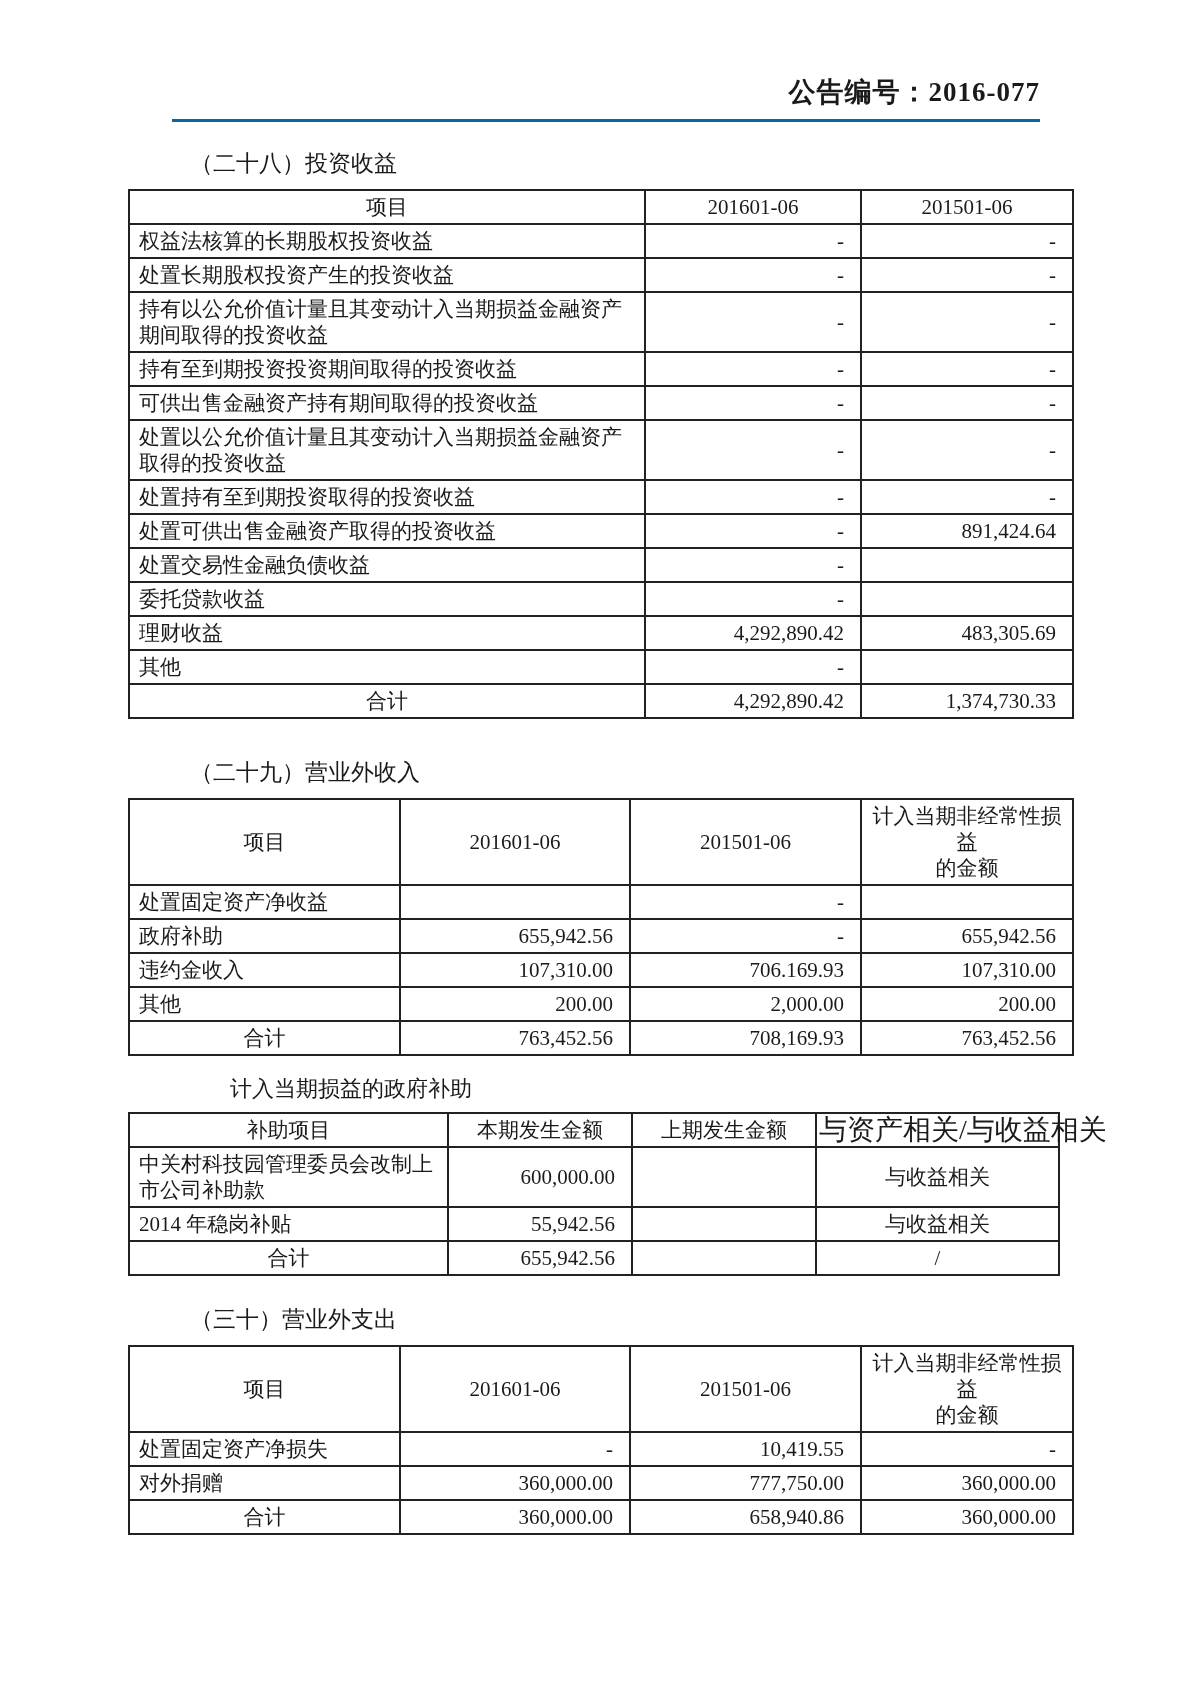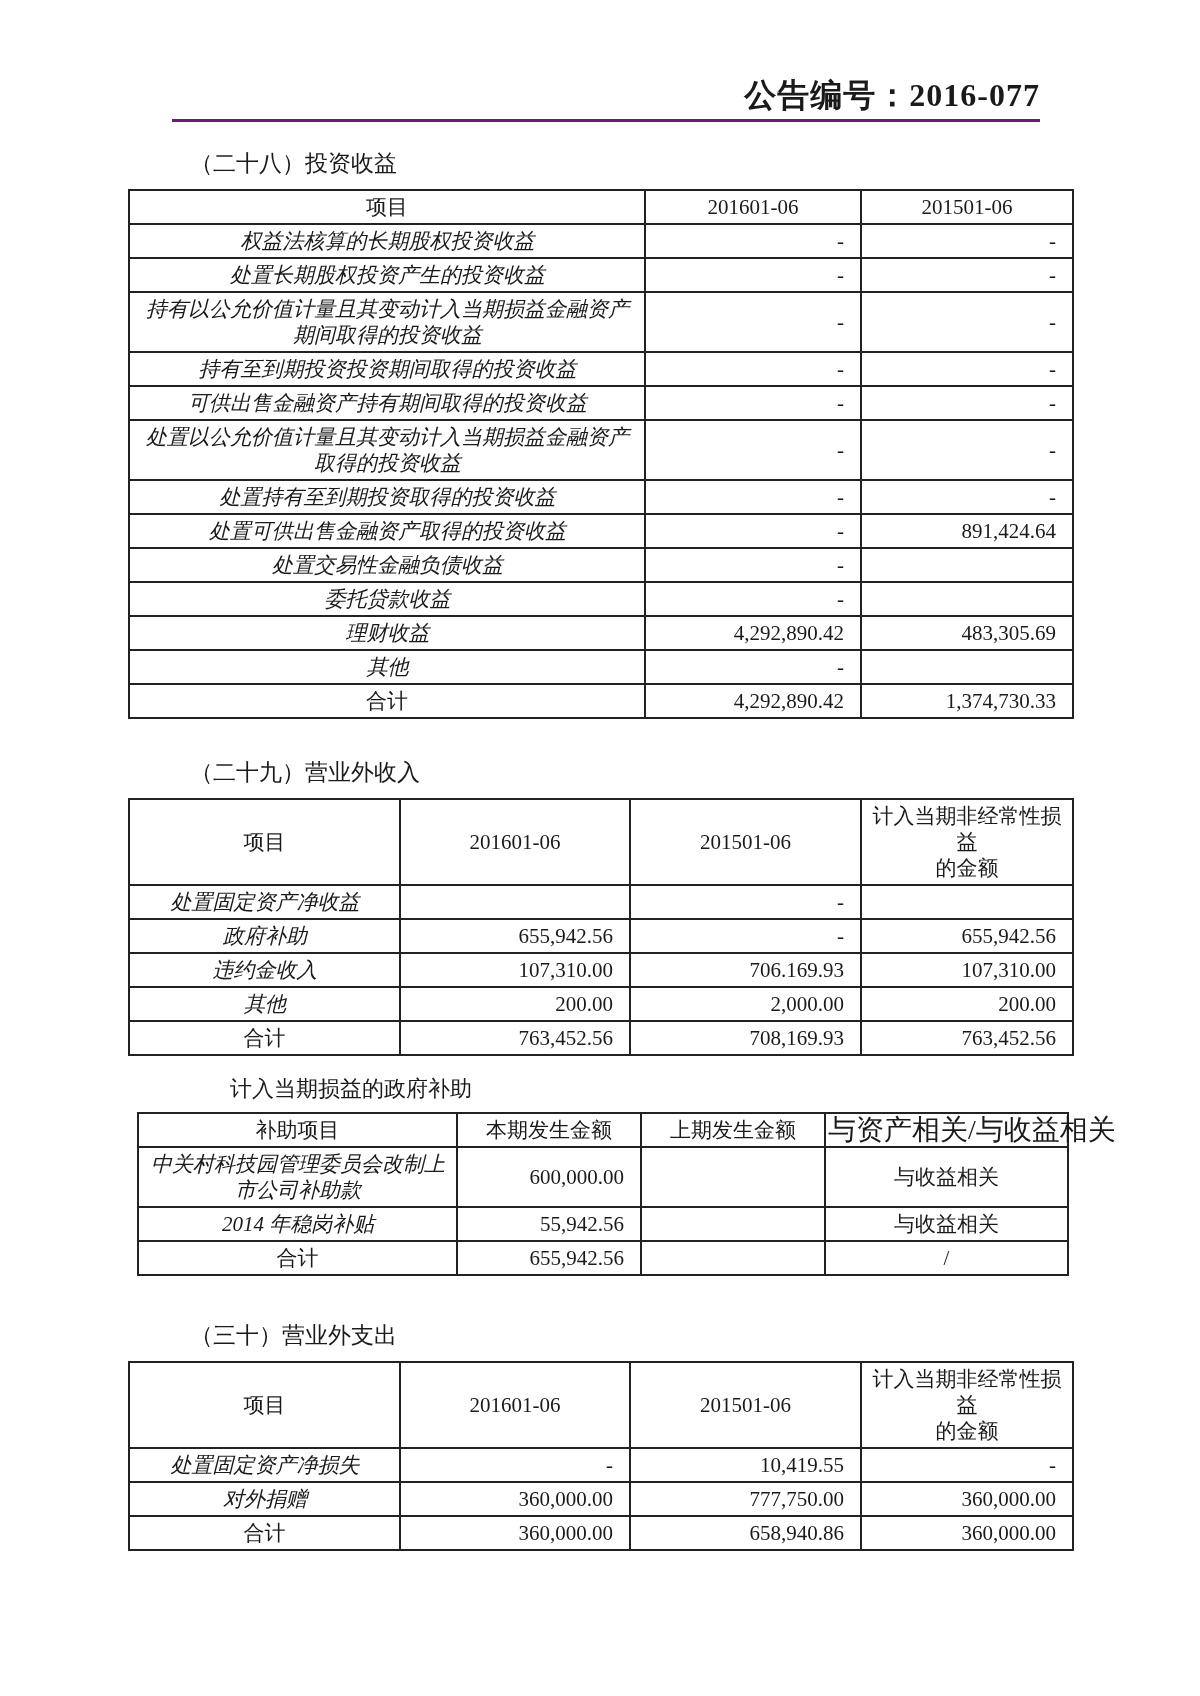--- a/index.html
+++ b/index.html
@@ -11,60 +11,60 @@
     color: #1a1a1a;
     font-family: "Liberation Serif", "DejaVu Serif", serif;
     overflow: hidden;
   }
   .content { padding: 74px 0 0 128px; }
 
   .doc-header {
     margin-left: 44px;
     width: 868px;
     text-align: right;
-    font-size: 32px;
+    font-size: 27px;
     font-weight: 700;
     letter-spacing: 1px;
-    padding-bottom: 1px;
-    border-bottom: 3px solid #701a75;
+    padding-bottom: 9px;
+    border-bottom: 3px solid #0369a1;
   }
 
   .section-title {
     font-size: 23px;
     margin: 0 0 10px 62px;
   }
   .sub-title {
     font-size: 22px;
     margin: 18px 0 8px 102px;
   }
   .mt-t1 { margin-top: 26px; }
   .mt-t2 { margin-top: 38px; }
-  .mt-t4 { margin-top: 44px; }
+  .mt-t4 { margin-top: 28px; }
 
   table.tbl {
     border-collapse: collapse;
     table-layout: fixed;
     width: 944px;
   }
   table.tbl-sub {
     width: 930px;
-    margin-left: 9px;
+    margin-left: 0;
   }
   .tbl th, .tbl td {
     border: 2px solid #222222;
     font-size: 21px;
     font-weight: normal;
     line-height: 26px;
     padding: 3px 10px;
     vertical-align: middle;
     height: 32px;
     word-break: break-all;
   }
   .tbl th { text-align: center; }
-  .tbl td.item { text-align: center; padding-left: 9px; padding-right: 8px; font-style: italic; }
+  .tbl td.item { text-align: left; padding-left: 9px; padding-right: 8px; }
   .tbl td.num  { text-align: right; padding-right: 16px; }
   .tbl td.ctr  { text-align: center; }
   .hdr2 div { }
   th.rel-hdr { white-space: nowrap; font-size: 28px; padding-left: 2px; padding-right: 2px; }
 </style>
 </head>
 <body>
 
 <div class="content">
 

